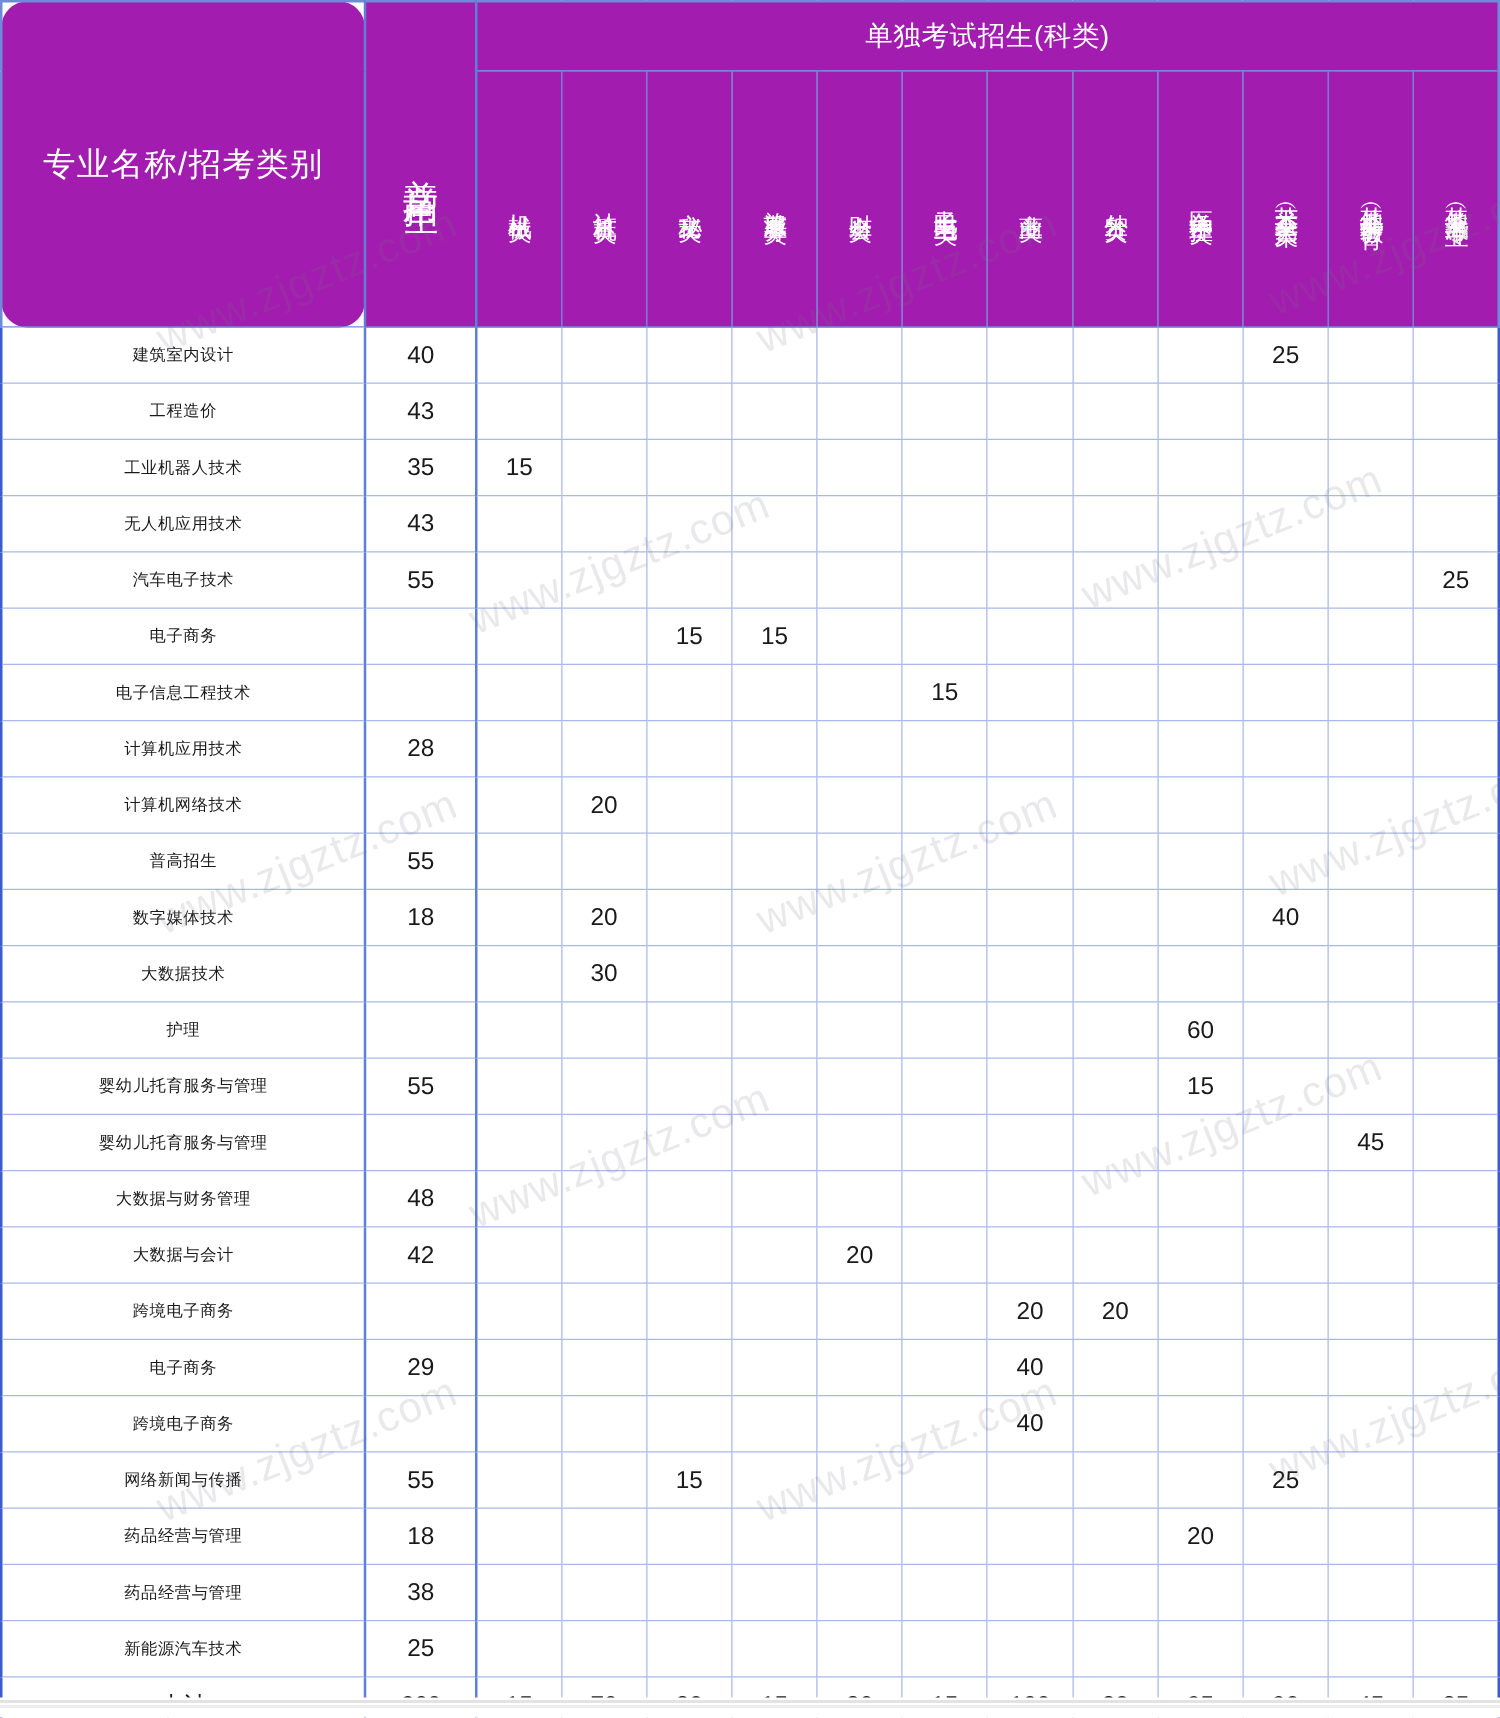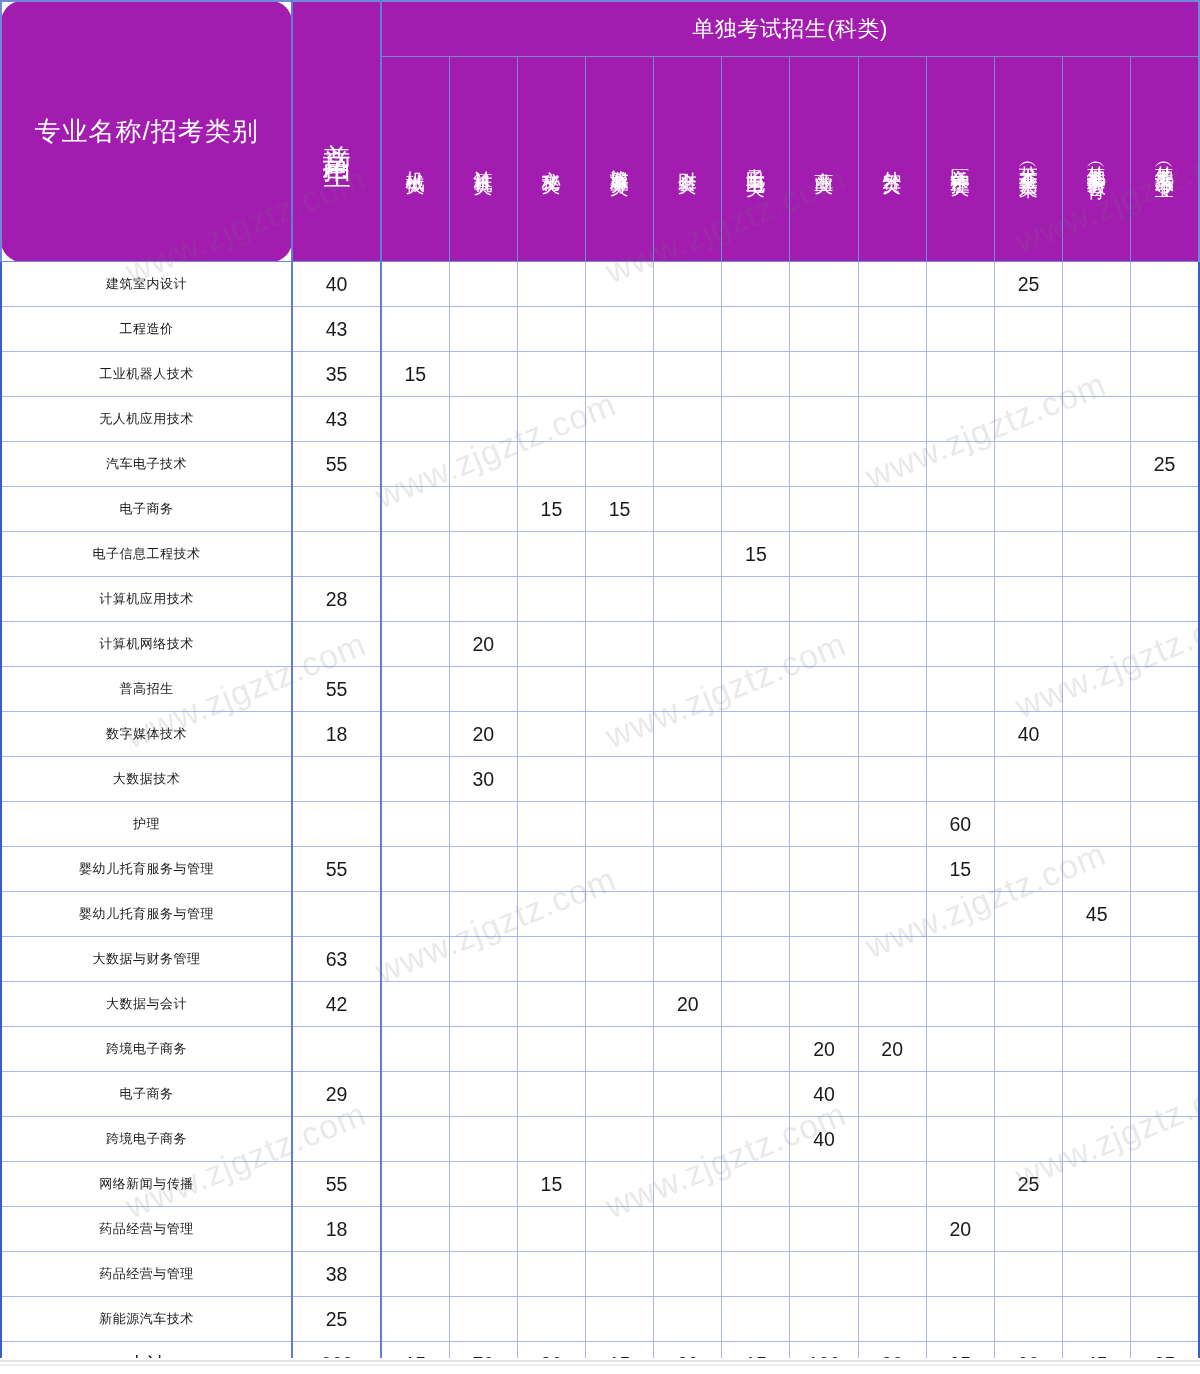--- a/index.html
+++ b/index.html
@@ -446,21 +446,21 @@
           <td class="num"></td>
           <td class="num"></td>
           <td class="num"></td>
           <td class="num"></td>
           <td class="num"></td>
           <td class="num">45</td>
           <td class="num"></td>
         </tr>
         <tr>
           <td class="major sep-right">大数据与财务管理</td>
-          <td class="num sep-right">63</td>
+          <td class="num sep-right">48</td>
           <td class="num"></td>
           <td class="num"></td>
           <td class="num"></td>
           <td class="num"></td>
           <td class="num"></td>
           <td class="num"></td>
           <td class="num"></td>
           <td class="num"></td>
           <td class="num"></td>
           <td class="num"></td>

